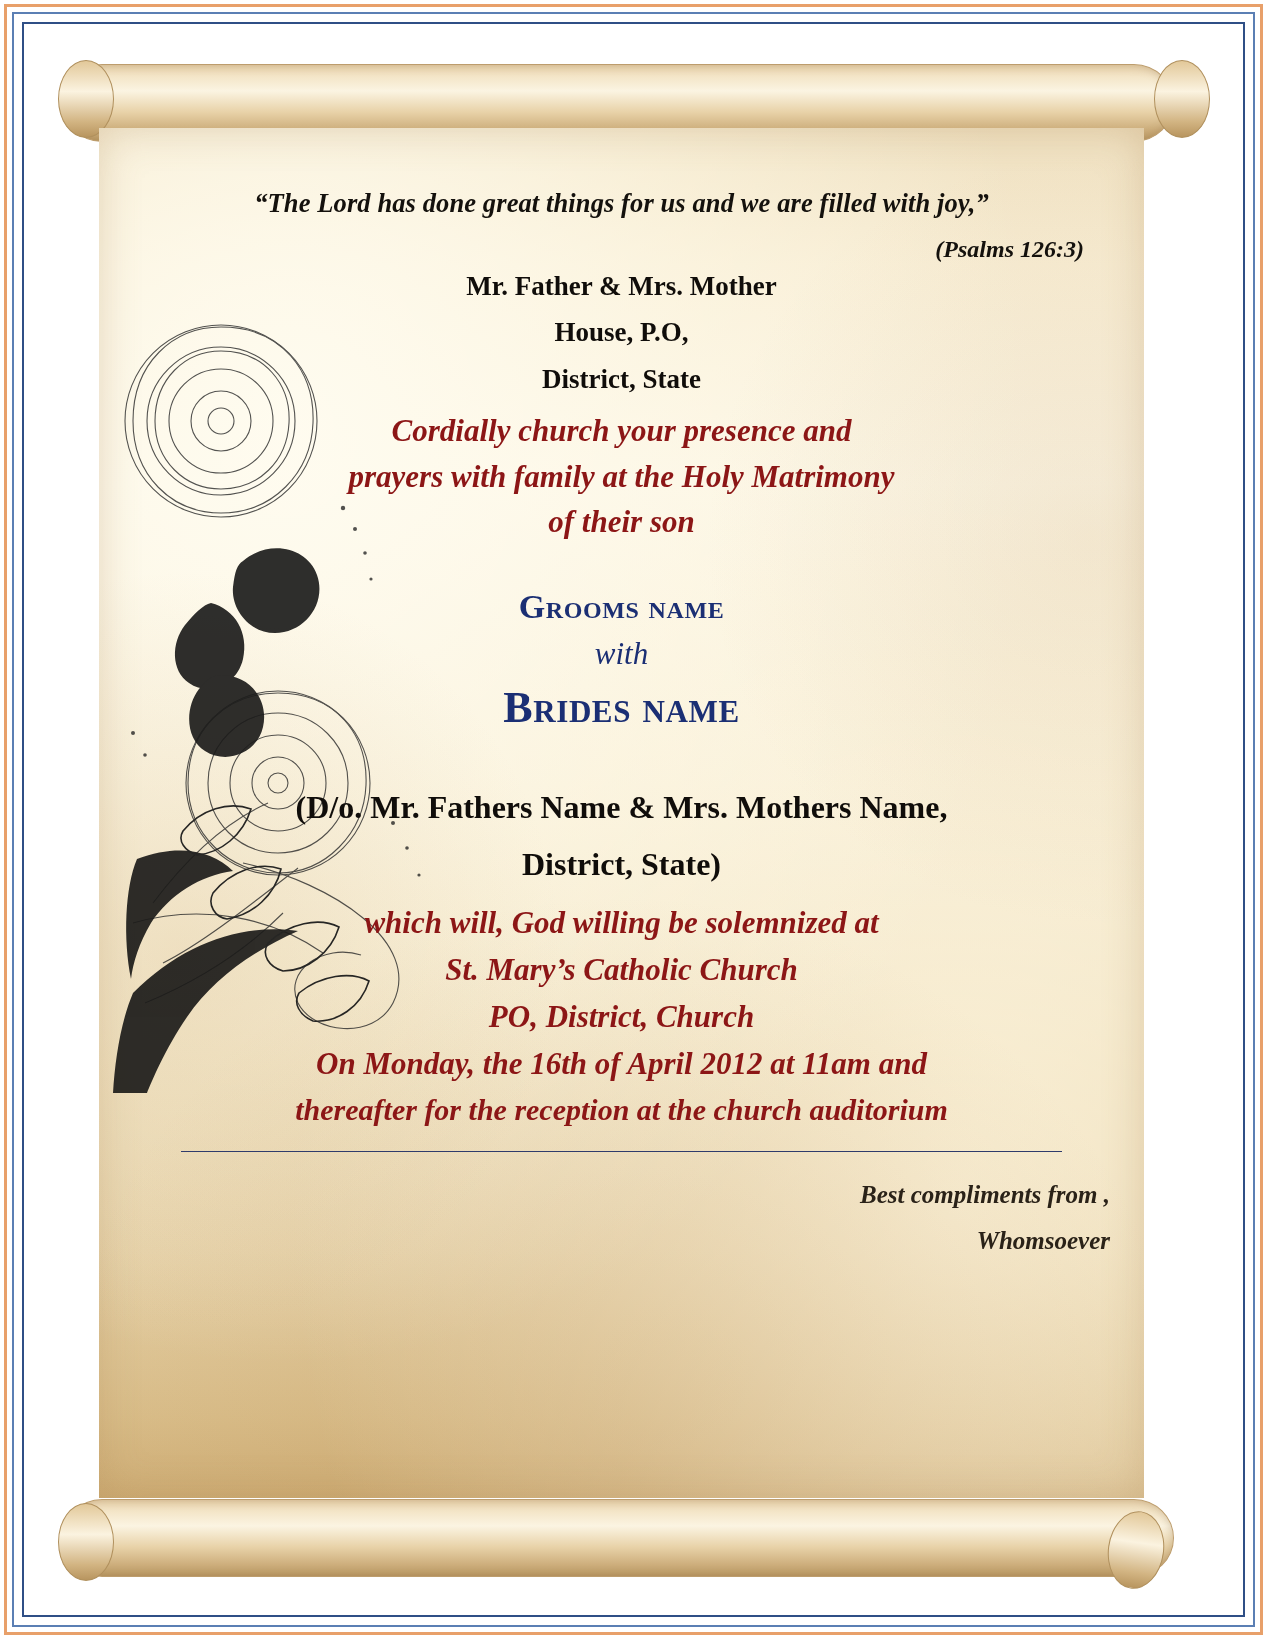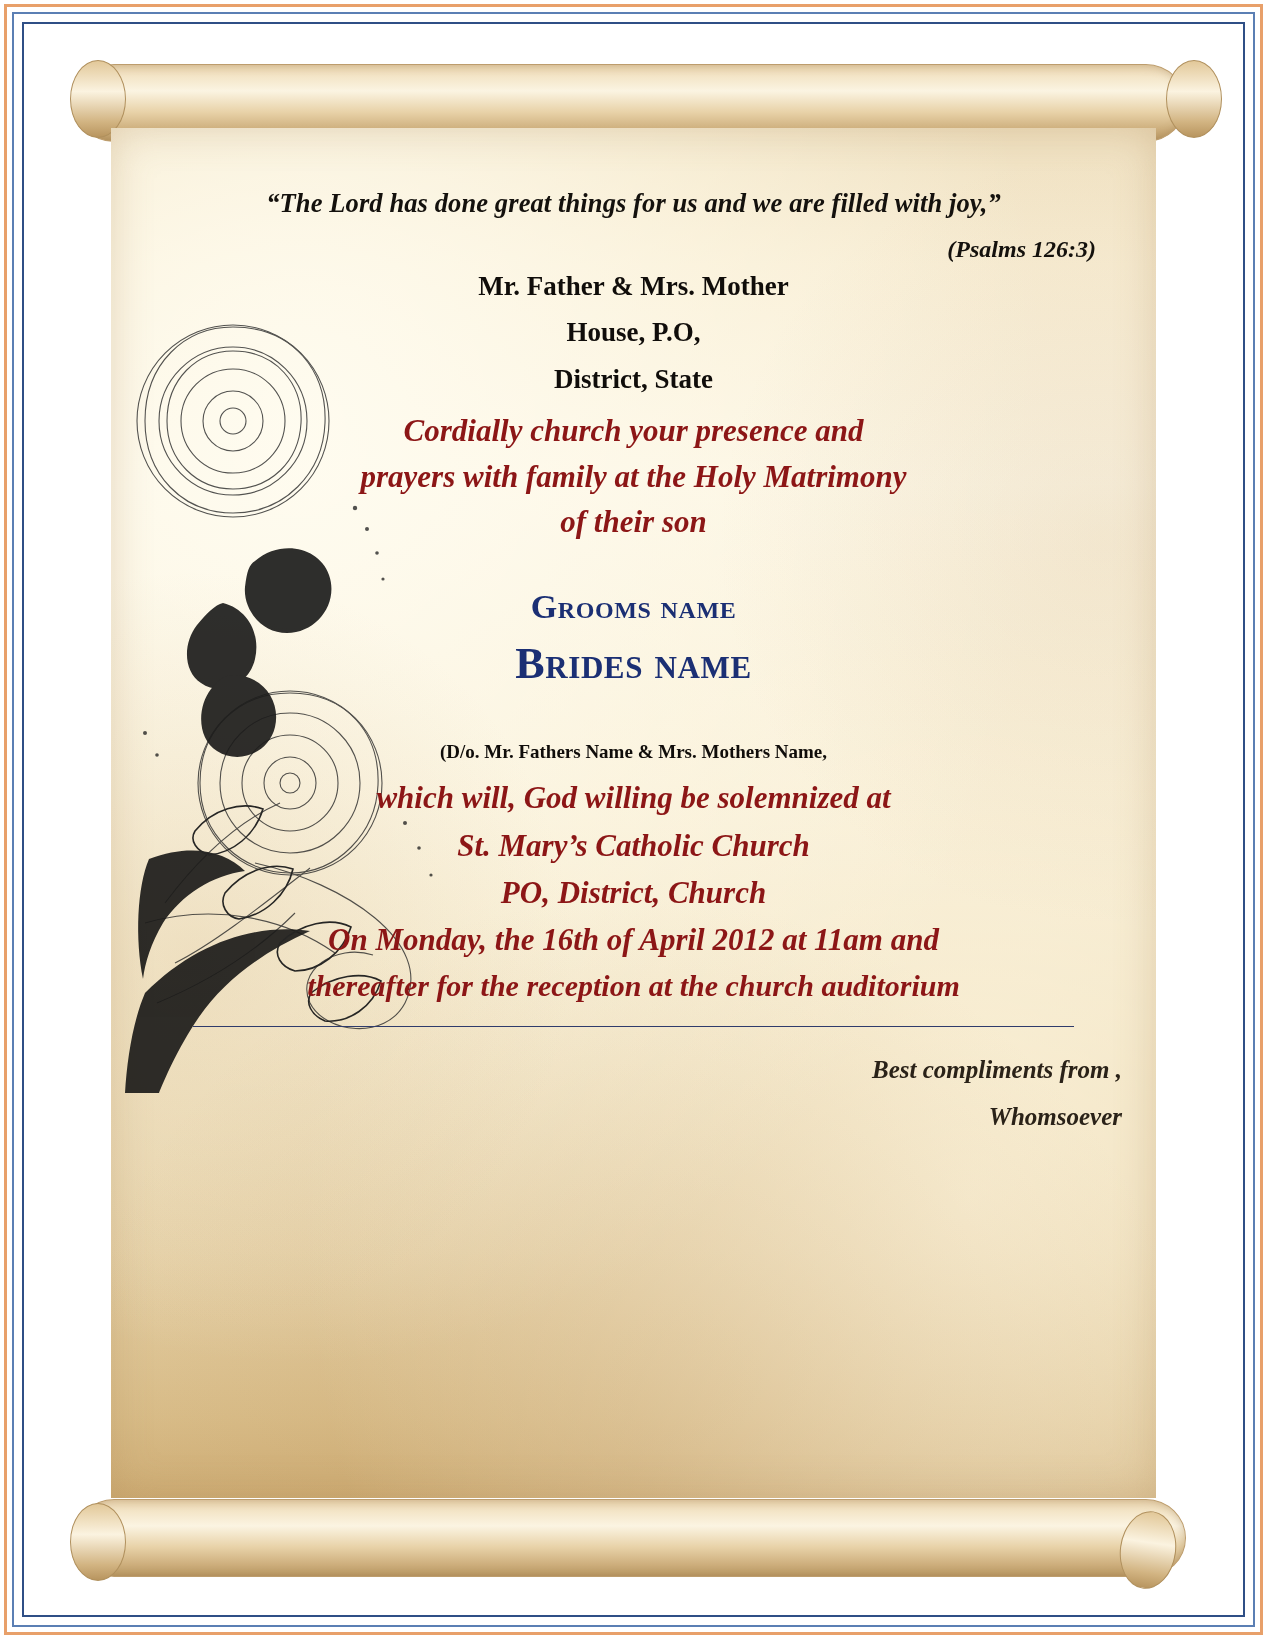--- a/index.html
+++ b/index.html
@@ -38,21 +38,21 @@
     position: absolute;
     left: 22px; top: 22px; right: 22px; bottom: 22px;
     border: 2px solid #2f4f86;
     box-sizing: border-box;
     background: #ffffff;
   }
 
   
   .scroll-wrap {
     position: absolute;
-    left: 56px;
+    left: 44px;
     top: 40px;
     width: 1180px;
     height: 1555px;
   }
 
   .roller {
     position: absolute;
     left: 18px;
     width: 1112px;
     height: 78px;
@@ -193,21 +193,21 @@
     color: #1b2f74;
     font-weight: bold;
     font-size: 44px;
     font-variant: small-caps;
     letter-spacing: 0.6px;
     margin-top: 10px;
   }
 
   .parents {
     font-weight: bold;
-    font-size: 19px;
+    font-size: 32px;
     color: #100d0a;
     line-height: 1.78;
     margin-top: 46px;
   }
 
   .venue {
     color: #8c1616;
     font-weight: bold;
     font-style: italic;
     font-size: 31px;
@@ -321,24 +321,26 @@
           <div>District, State</div>
         </div>
 
         <div class="req">
           <div>Cordially church your presence and</div>
           <div>prayers with family at the Holy Matrimony</div>
           <div>of their son</div>
         </div>
 
         <div class="groom">Grooms name</div>
+        <div class="with">with</div>
         <div class="bride">Brides name</div>
 
         <div class="parents">
           <div>(D/o. Mr. Fathers Name &amp; Mrs. Mothers Name,</div>
+          <div>District, State)</div>
         </div>
 
         <div class="venue">
           <div>which will, God willing be solemnized at</div>
           <div>St. Mary’s  Catholic Church</div>
           <div>PO, District, Church</div>
           <div>On Monday, the 16th of April 2012 at 11am and</div>
           <div class="wide">thereafter for the reception at the church auditorium</div>
         </div>
 

